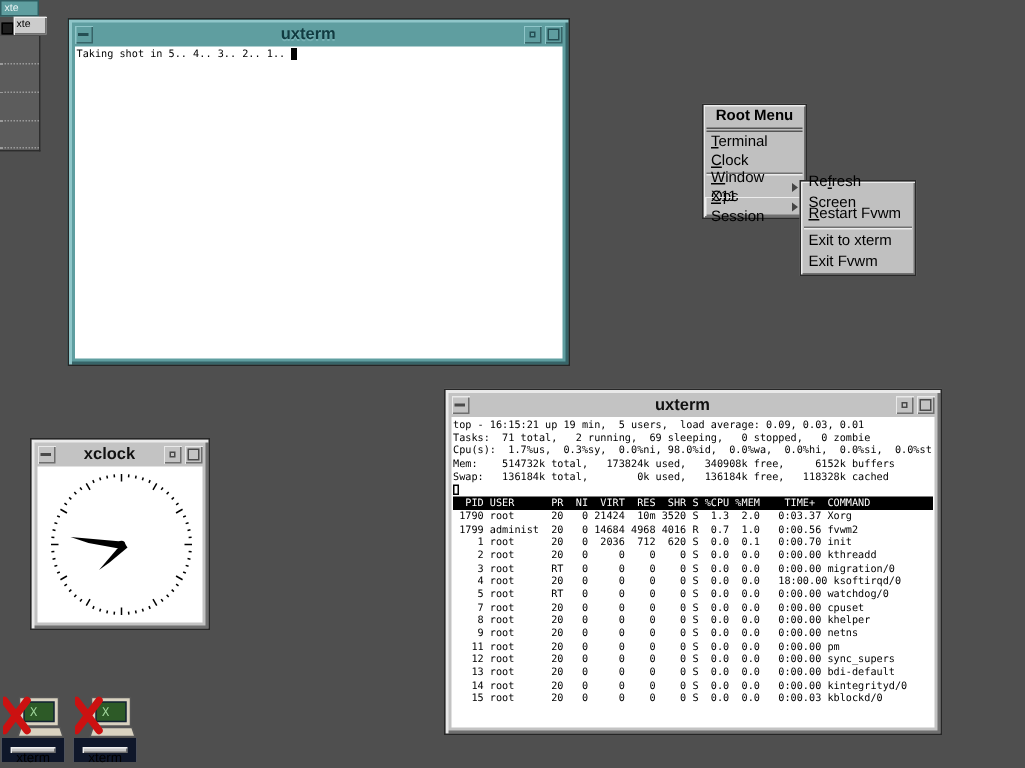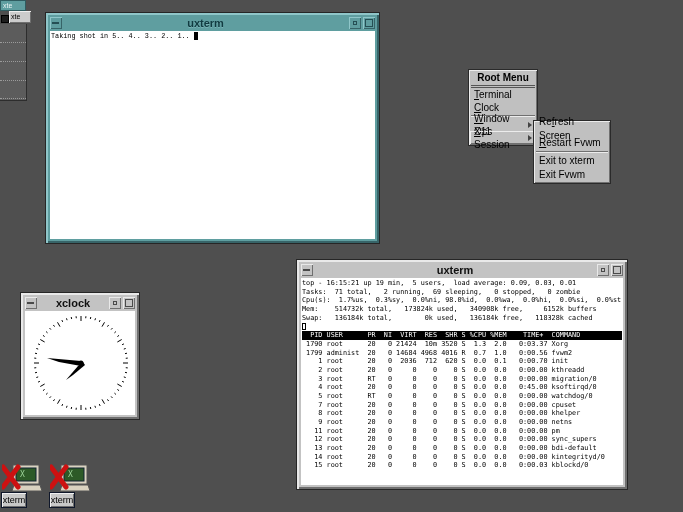--- a/index.html
+++ b/index.html
@@ -23,21 +23,21 @@
   .focused .glyph-dash{background:#254f54;} .focused .glyph-dot,.focused .glyph-box{border-color:#254f54;}
   .unfocused .glyph-dash{background:#4a4a4a;} .unfocused .glyph-dot,.unfocused .glyph-box{border-color:#4a4a4a;}
   .win-title{flex:1;text-align:center;font-size:11px;font-weight:bold;line-height:13px;}
   .focused .win-title{color:#113b41;text-shadow:0 1px 0 #79b3b6;}
   .unfocused .win-title{color:#111;}
   .win-content{position:absolute;left:4px;right:4px;top:18px;bottom:4px;background:#ffffff;overflow:hidden;}
 
   
   .term{font-family:"DejaVu Sans Mono",monospace;font-size:6.8px;color:#000;padding:1px 1px;}
   .tline{white-space:pre;height:8.7px;line-height:8.7px;}
-  #main-term-line{white-space:pre;height:9px;line-height:9px;font-family:Liberation Mono, monospace;}
+  #main-term-line{white-space:pre;height:9px;line-height:9px;}
   .thead{background:#000;color:#fff;}
   .block-cursor{display:inline-block;width:4px;height:8px;background:#000;vertical-align:text-bottom;}
   .hollow-cursor{display:inline-block;width:4px;height:7px;box-sizing:border-box;border:1px solid #000;vertical-align:text-bottom;}
 
   
   .menu{position:absolute;background:#c0c0c0;border:1px solid #2a2a2a;box-sizing:border-box;
         box-shadow:inset 1px 1px 0 #ececec, inset -1px -1px 0 #707070;
         font-size:10px;color:#000;padding:1px;}
   .menu-title{height:14px;line-height:14px;text-align:center;font-weight:bold;
               border-bottom:3px double #555;margin:0 1px;}
@@ -59,22 +59,22 @@
      color:#000;font-size:7px;line-height:12px;padding-left:2px;box-sizing:border-box;}
   #pager{position:absolute;left:0;top:24px;width:27px;height:77px;background:#5c5c5c;
      border-right:1px solid #2d2d2d;border-bottom:1px solid #2d2d2d;box-sizing:border-box;}
   .pager-line{position:absolute;left:0;right:0;height:0;border-top:1px dotted #9b9b9b;}
 
   
   #xclock-svg{position:absolute;left:0;top:0;}
 
   
   .desk-icon-img{position:absolute;width:42px;height:30px;}
-  .desk-icon-label{position:absolute;width:26px;height:16px;background:#c8c8c8;
-     box-shadow:inset 1px 1px 0 #efefef, inset -1px -1px 0 #6f6f6f;border:1px solid #0f172a;
+  .desk-icon-label{position:absolute;width:42px;height:16px;background:#c8c8c8;
+     box-shadow:inset 1px 1px 0 #efefef, inset -1px -1px 0 #6f6f6f;border:6px solid #0f172a;
      box-sizing:border-box;text-align:center;font-size:9px;line-height:14px;color:#000;}
 </style>
 </head>
 <body>
 
 <div id="iconman-active">xte</div>
 <div id="iconman-row">
   <div id="iconman-mini-icon"></div>
   <div id="iconman-inactive">xte</div>
 </div>
@@ -207,21 +207,21 @@
       <div class="tline">Cpu(s):  1.7%us,  0.3%sy,  0.0%ni, 98.0%id,  0.0%wa,  0.0%hi,  0.0%si,  0.0%st</div>
       <div class="tline">Mem:    514732k total,   173824k used,   340908k free,     6152k buffers</div>
       <div class="tline">Swap:   136184k total,        0k used,   136184k free,   118328k cached</div>
       <div class="tline"><span class="hollow-cursor"></span></div>
       <div class="tline thead">  PID USER      PR  NI  VIRT  RES  SHR S %CPU %MEM    TIME+  COMMAND      </div>
       <div class="tline"> 1790 root      20   0 21424  10m 3520 S  1.3  2.0   0:03.37 Xorg</div>
       <div class="tline"> 1799 administ  20   0 14684 4968 4016 R  0.7  1.0   0:00.56 fvwm2</div>
       <div class="tline">    1 root      20   0  2036  712  620 S  0.0  0.1   0:00.70 init</div>
       <div class="tline">    2 root      20   0     0    0    0 S  0.0  0.0   0:00.00 kthreadd</div>
       <div class="tline">    3 root      RT   0     0    0    0 S  0.0  0.0   0:00.00 migration/0</div>
-      <div class="tline">    4 root      20   0     0    0    0 S  0.0  0.0   0:45.00 ksoftirqd/0</div>
+      <div class="tline">    4 root      20   0     0    0    0 S  0.0  0.0   18:00.00 ksoftirqd/0</div>
       <div class="tline">    5 root      RT   0     0    0    0 S  0.0  0.0   0:00.00 watchdog/0</div>
       <div class="tline">    7 root      20   0     0    0    0 S  0.0  0.0   0:00.00 cpuset</div>
       <div class="tline">    8 root      20   0     0    0    0 S  0.0  0.0   0:00.00 khelper</div>
       <div class="tline">    9 root      20   0     0    0    0 S  0.0  0.0   0:00.00 netns</div>
       <div class="tline">   11 root      20   0     0    0    0 S  0.0  0.0   0:00.00 pm</div>
       <div class="tline">   12 root      20   0     0    0    0 S  0.0  0.0   0:00.00 sync_supers</div>
       <div class="tline">   13 root      20   0     0    0    0 S  0.0  0.0   0:00.00 bdi-default</div>
       <div class="tline">   14 root      20   0     0    0    0 S  0.0  0.0   0:00.00 kintegrityd/0</div>
       <div class="tline">   15 root      20   0     0    0    0 S  0.0  0.0   0:00.03 kblockd/0</div>
     </div>

